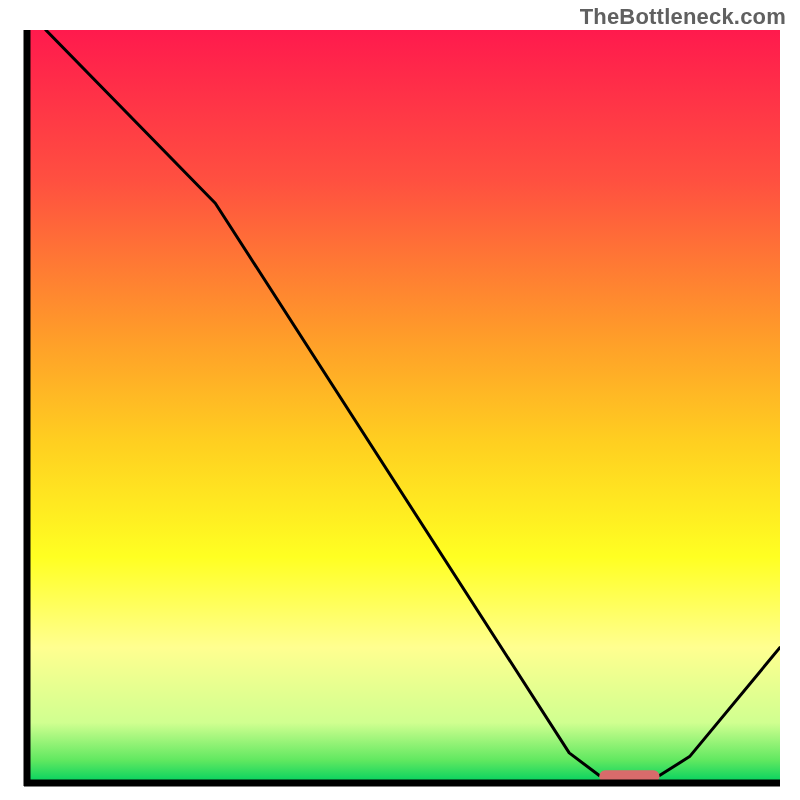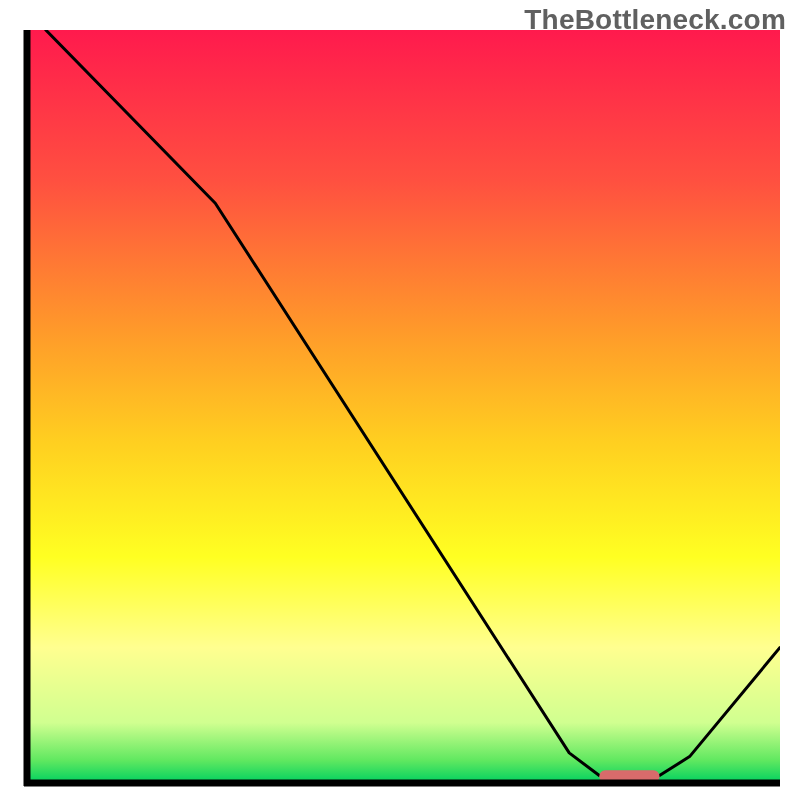--- a/index.html
+++ b/index.html
@@ -7,21 +7,21 @@
   .chart-container {
     position: relative;
     width: 800px;
     height: 800px;
   }
   .attribution {
     position: absolute;
     top: 4px;
     right: 14px;
     font-family: Arial, Helvetica, sans-serif;
-    font-size: 28px;
+    font-size: 22px;
     font-weight: bold;
     color: #606060;
     letter-spacing: 0.2px;
     z-index: 10;
   }
   svg.plot {
     position: absolute;
     top: 30px;
     left: 20px;
     width: 760px;

